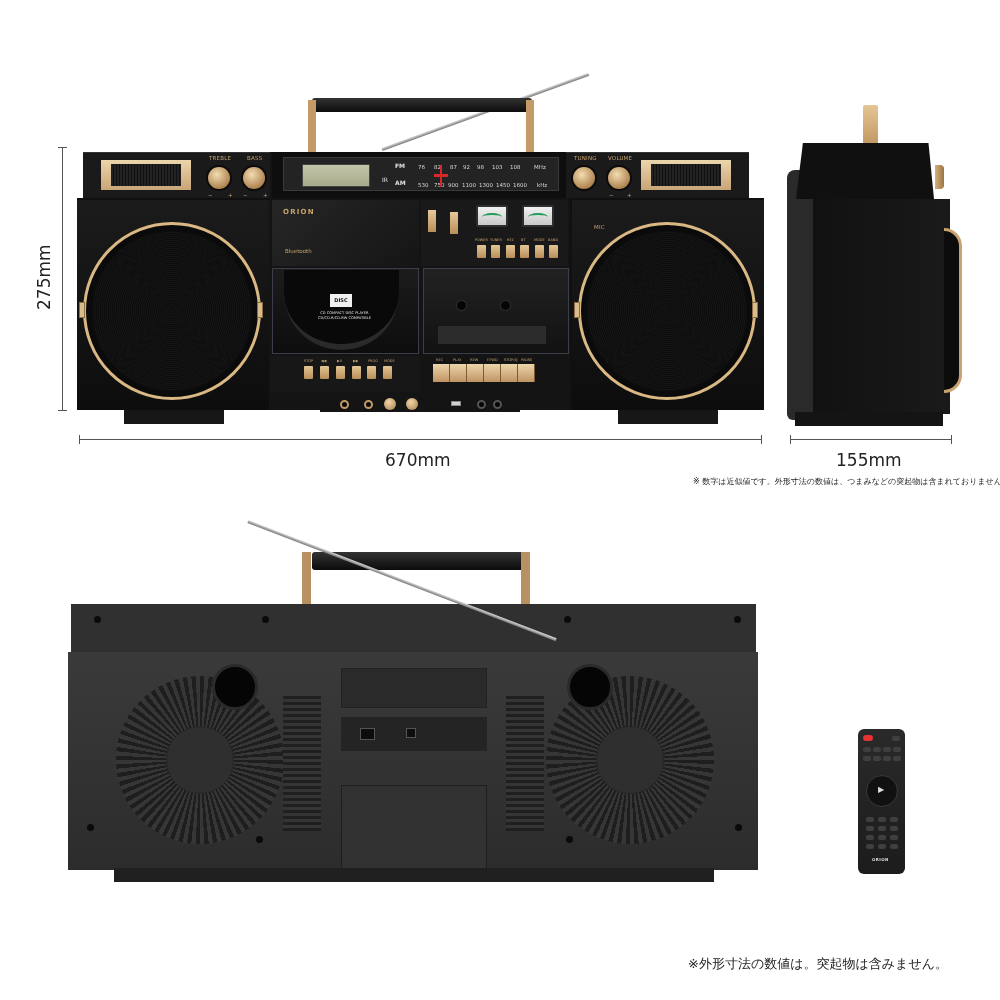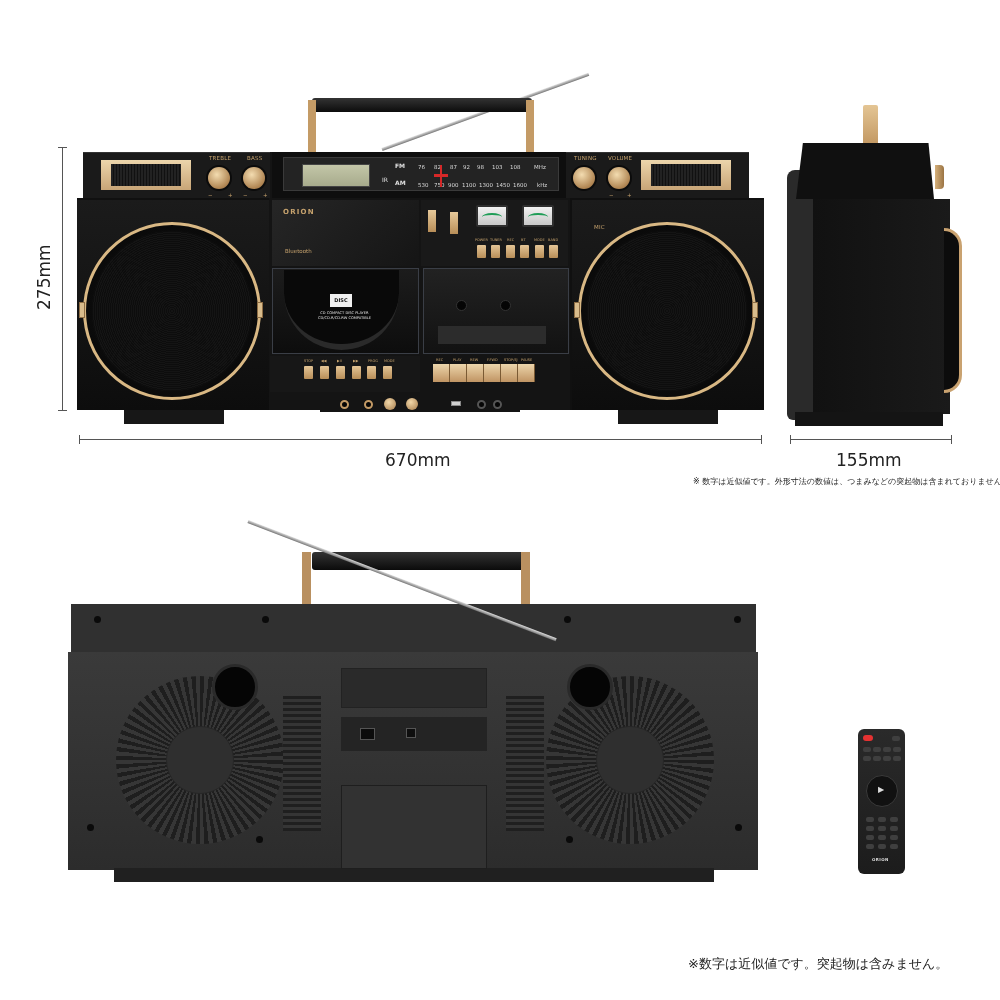--- a/index.html
+++ b/index.html
@@ -332,13 +332,13 @@
   <div class="r-btn" style="left:890px; top:826px;"></div>
   <div class="r-btn" style="left:866px; top:835px;"></div>
   <div class="r-btn" style="left:878px; top:835px;"></div>
   <div class="r-btn" style="left:890px; top:835px;"></div>
   <div class="r-btn" style="left:866px; top:844px;"></div>
   <div class="r-btn" style="left:878px; top:844px;"></div>
   <div class="r-btn" style="left:890px; top:844px;"></div>
   <span class="r-brand">ORION</span>
 </div>
 
-<div class="note2" style="left:688px; top:955px;">※数字は近似値です。突起物は含みません。</div>
+<div class="note2" style="left:688px; top:955px;">※外形寸法の数値は。突起物は含みません。</div>
 
 </body></html>

